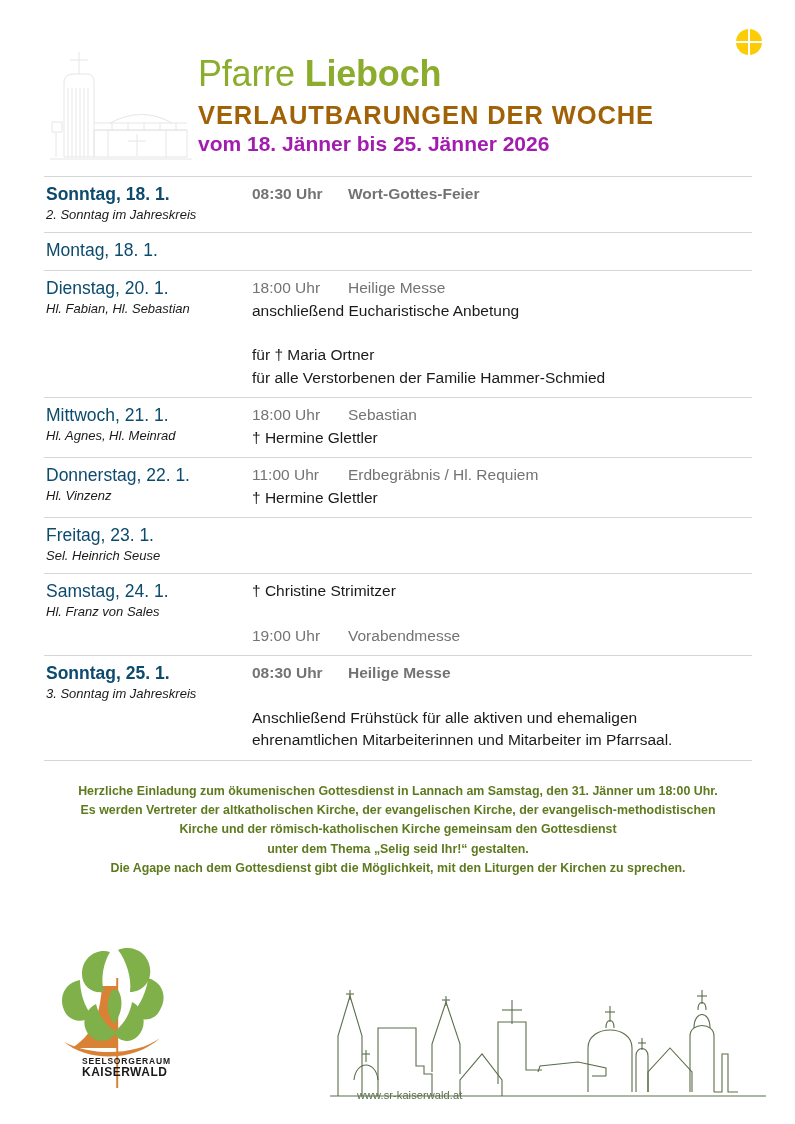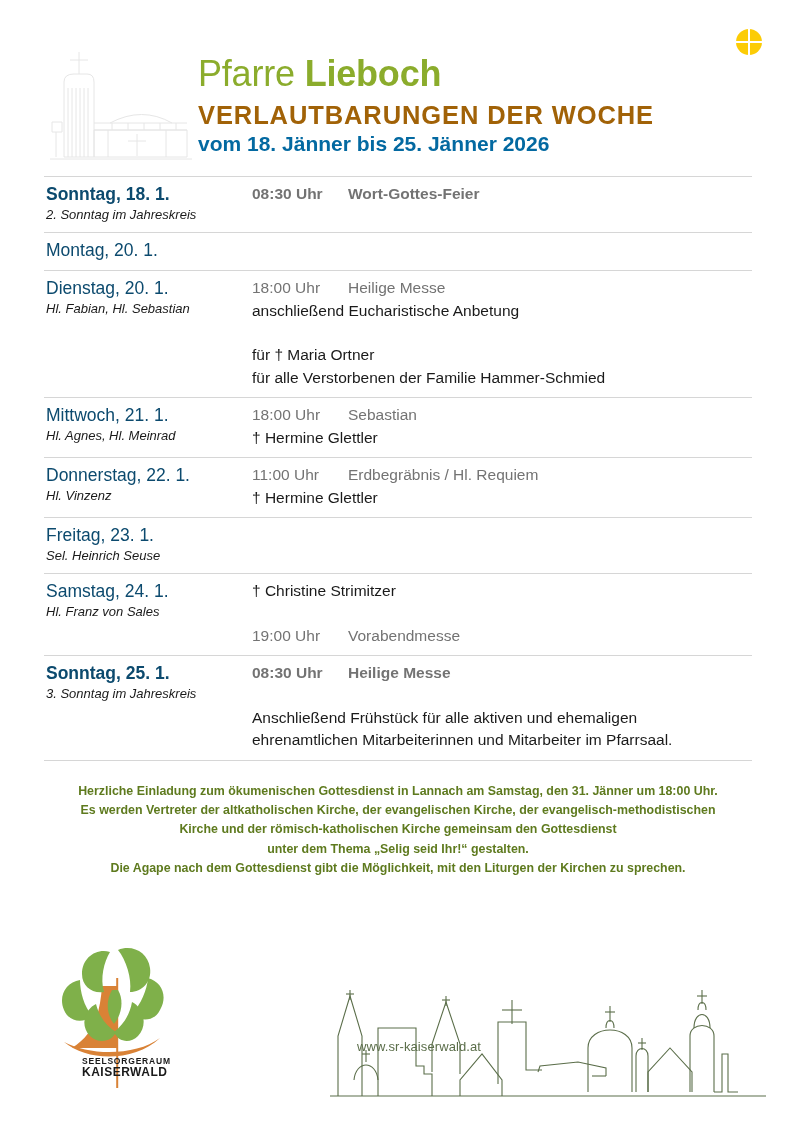--- a/index.html
+++ b/index.html
@@ -61,21 +61,21 @@
     letter-spacing: 0.9px;
     color: #a16207;
     margin-top: 6px;
     white-space: nowrap;
   }
   .title-line3 {
     font-size: 21px;
     line-height: 26px;
     font-weight: 700;
     letter-spacing: 0px;
-    color: #0369a1;
+    color: #a21caf;
     margin-top: 1px;
     white-space: nowrap;
   }
 
   
   .schedule {
     position: absolute;
     left: 44px;
     top: 176px;
     width: 708px;
@@ -168,22 +168,22 @@
   .skyline {
     position: absolute;
     left: 330px;
     top: 988px;
     width: 440px;
     height: 110px;
   }
   .site-url {
     position: absolute;
     left: 357px;
-    top: 1040px;
-    font-size: 13px;
+    top: 1088px;
+    font-size: 11px;
     line-height: 14px;
     color: #5B6E4A;
     letter-spacing: 0.1px;
     white-space: nowrap;
   }
 </style>
 </head>
 <body>
 
 <div class="header">
@@ -248,21 +248,21 @@
       </div>
       <div class="col-events">
         <div class="evline">
           <span class="ev-time">08:30 Uhr</span>
           <span class="ev-desc">Wort-Gottes-Feier</span>
         </div>
       </div>
     </div>
     <div class="srow">
       <div class="col-day">
-        <div class="day-name">Montag, 20. 1.</div>
+        <div class="day-name">Montag, 18. 1.</div>
       </div>
       <div class="col-events"></div>
     </div>
     <div class="srow">
       <div class="col-day">
         <div class="day-name">Dienstag, 20. 1.</div>
         <div class="day-saint">Hl. Fabian, Hl. Sebastian</div>
       </div>
       <div class="col-events">
         <div class="evline">

